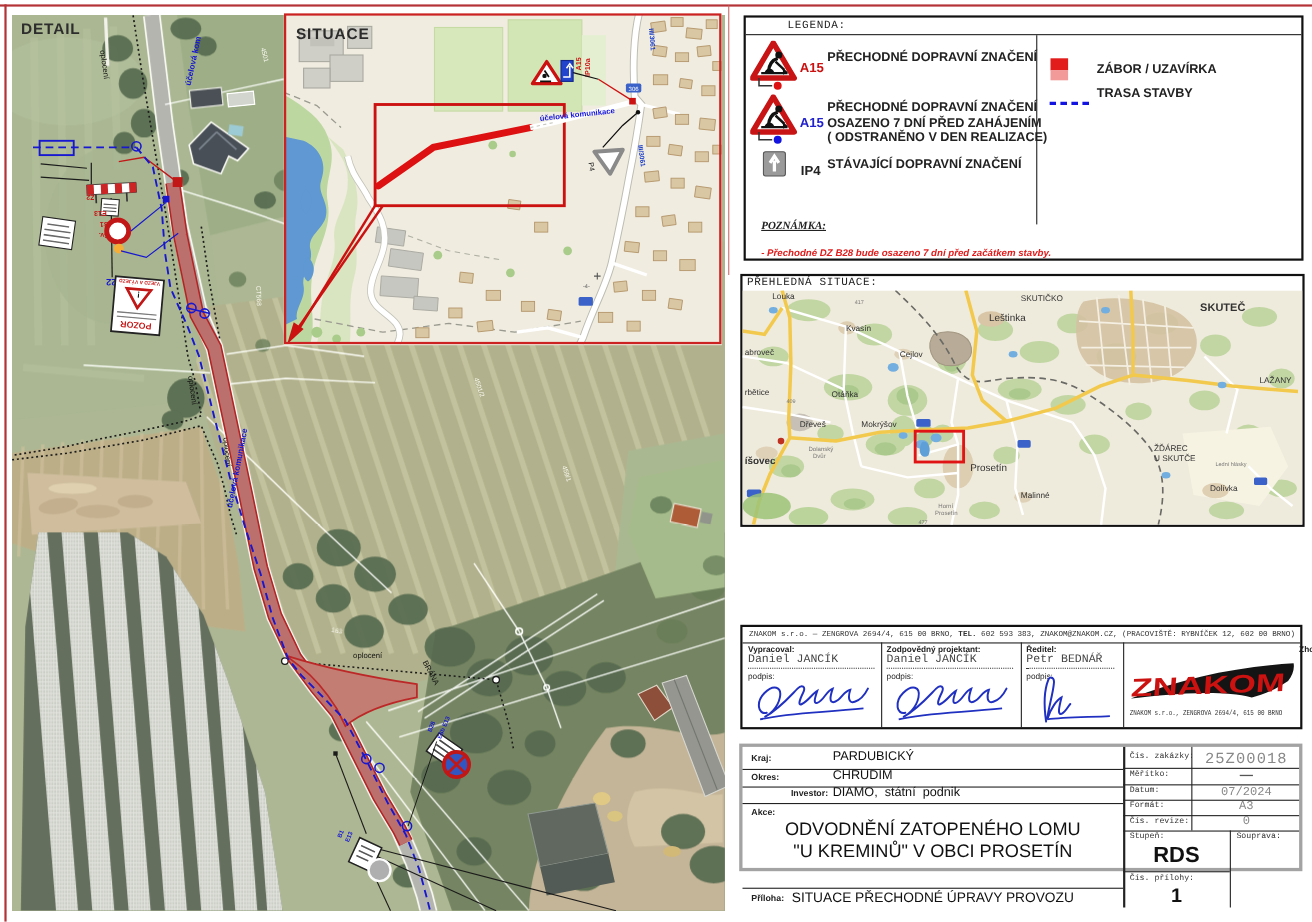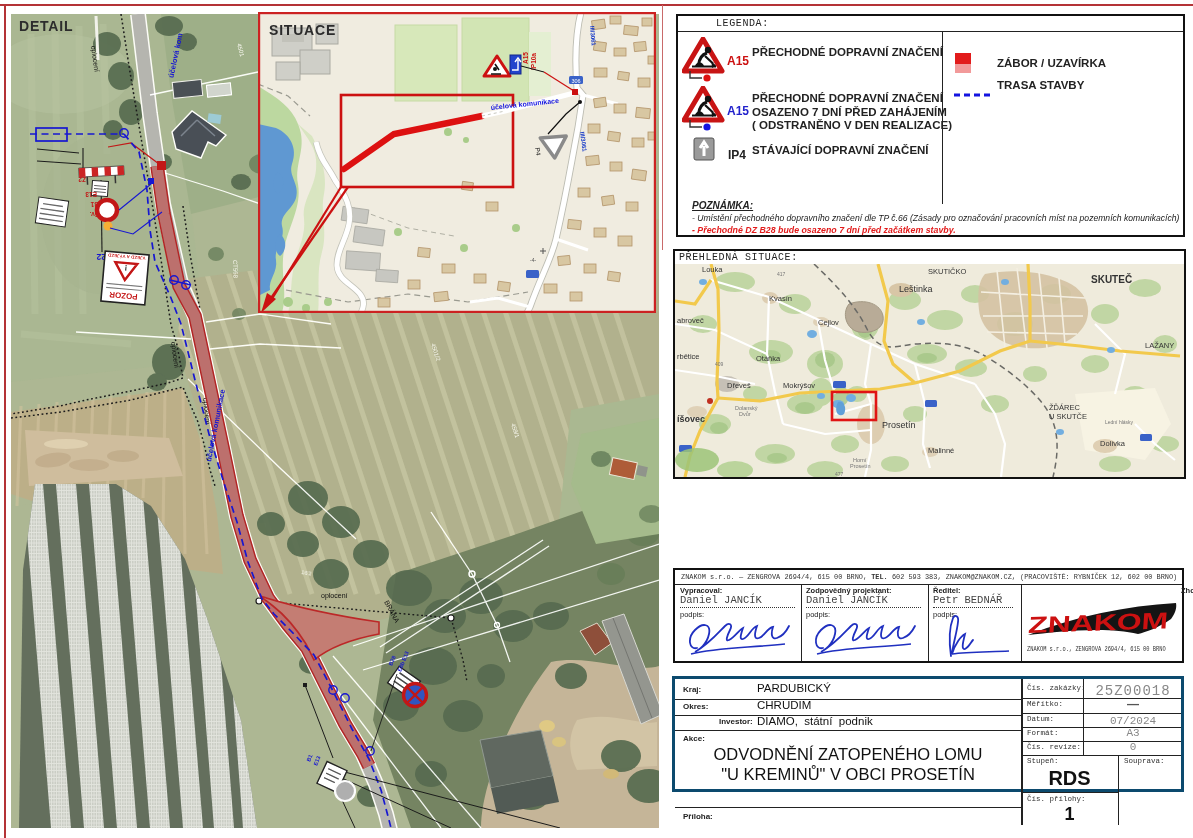--- a/index.html
+++ b/index.html
@@ -555,22 +555,21 @@
   <div class="abs" style="left:319px;top:41px;font-size:11.5px;font-weight:bold;color:#222;">ZÁBOR / UZAVÍRKA</div>
 
   <div class="abs" style="left:276px;top:68px;">
     <svg width="36" height="6" viewBox="0 0 36 6">
         <line x1="0" y1="3" x2="36" y2="3" stroke="#1414e0" stroke-width="3" stroke-dasharray="6,4"></line>
       </svg>
   </div>
 
   <div class="abs" style="left:319px;top:63px;font-size:11.5px;font-weight:bold;color:#222;">TRASA STAVBY</div>
 
-  <div class="abs" style="left:14px;top:184px;font-size:10px;font-weight:bold;font-style:italic;color:#222;text-decoration:underline;">POZNÁMKA:</div>
-  <div class="abs" style="left:14px;top:197px;font-size:8.6px;font-style:italic;color:#222;white-space:nowrap;">- Umístění přechodného dopravního značení dle TP č.66 (Zásady pro označování pracovních míst na pozemních komunikacích)</div>
+  <div class="abs" style="left:14px;top:184px;font-size:10px;font-weight:bold;font-style:italic;color:#222;text-decoration:underline;font-family:Liberation Serif, serif;">POZNÁMKA:</div>
   <div class="abs" style="left:14px;top:209px;font-size:8.8px;font-weight:bold;font-style:italic;color:#e21b1b;white-space:nowrap;">- Přechodné DZ B28 bude osazeno 7 dní před začátkem stavby.</div>
 </div>
 
 <div class="abs" style="left:673px;top:249px;width:513px;height:230px;border:2px solid #111;box-sizing:border-box;background:#fff;">
 
   <div class="abs cad" style="left:4px;top:1px;font-size:10px;color:#222;letter-spacing:0.6px;">PŘEHLEDNÁ SITUACE:</div>
 
   <div class="abs" style="left:0;top:13px;">
   <svg width="509" height="213" viewBox="0 0 509 213">
   <rect width="509" height="213" fill="#efebdc"></rect>
@@ -766,41 +765,42 @@
 
   <div class="abs" style="left:351px;top:32px;">
     <svg width="152" height="40" viewBox="0 0 152 40">
       <path d="M2,33 C50,14 100,4 150,1 C151,6 149,12 145,17 C132,26 120,30 112,32 C80,24 30,30 2,33 Z" fill="#141414"></path>
       <text x="5" y="31" font-size="23" font-weight="bold" fill="#cc1111" font-family="Liberation Sans,sans-serif" transform="rotate(-2 5 31) skewX(-6)" textLength="140" lengthAdjust="spacingAndGlyphs">ZNAKOM</text>
     </svg>
   </div>
   <div class="abs cad" style="left:352px;top:75px;font-size:6.9px;color:#333;white-space:nowrap;transform:scaleX(0.78);transform-origin:0 0;">ZNAKOM s.r.o., ZENGROVA 2694/4, 615 00 BRNO</div>
 </div>
 
-<div class="abs" style="left:672px;top:676px;width:512px;height:116px;border:3px solid #0c4a6e;box-sizing:border-box;background:#fff;">
+<div class="abs" style="left:672px;top:676px;width:512px;height:116px;border:3px solid #a3a3a3;box-sizing:border-box;background:#fff;">
 
   <div class="abs" style="left:346px;top:0;width:1.5px;height:146px;background:#222;"></div>
 
   <div class="abs" style="left:0;top:20px;width:346px;height:1px;background:#222;"></div>
   <div class="abs" style="left:8px;top:6px;font-size:8px;font-weight:bold;color:#222;">Kraj:</div>
   <div class="abs" style="left:82px;top:3px;font-size:11.5px;color:#111;">PARDUBICKÝ</div>
 
   <div class="abs" style="left:0;top:36px;width:346px;height:1px;background:#222;"></div>
   <div class="abs" style="left:8px;top:23px;font-size:8px;font-weight:bold;color:#222;">Okres:</div>
   <div class="abs" style="left:82px;top:20px;font-size:11.5px;color:#111;">CHRUDIM</div>
 
   <div class="abs" style="left:0;top:51px;width:346px;height:1px;background:#222;"></div>
   <div class="abs" style="left:8px;top:38px;font-size:8px;font-weight:bold;color:#222;padding-left:36px;">Investor:</div>
   <div class="abs" style="left:82px;top:36px;font-size:11.5px;color:#111;">DIAMO,&nbsp; státní&nbsp; podnik</div>
 
   <div class="abs" style="left:0;top:128px;width:346px;height:1px;background:#222;"></div>
   <div class="abs" style="left:8px;top:55px;font-size:8px;font-weight:bold;color:#222;">Akce:</div>
   <div class="abs" style="left:0px;top:65px;width:346px;text-align:center;font-size:16.5px;color:#111;line-height:20px;">ODVODNĚNÍ ZATOPENÉHO LOMU<br>"U KREMINŮ" V OBCI PROSETÍN</div>
 
   <div class="abs" style="left:8px;top:133px;font-size:8px;font-weight:bold;color:#222;">Příloha:</div>
+  <div class="abs" style="left:0px;top:130px;width:346px;text-align:center;font-size:12.5px;color:#111;">SITUACE PŘECHODNÉ ÚPRAVY PROVOZU</div>
 
   <div class="abs" style="left:408px;top:0;width:1px;height:76px;background:#222;"></div>
   <div class="abs" style="left:346px;top:19px;width:160px;height:1px;background:#222;"></div>
   <div class="abs" style="left:346px;top:34px;width:160px;height:1px;background:#222;"></div>
   <div class="abs" style="left:346px;top:48px;width:160px;height:1px;background:#222;"></div>
   <div class="abs" style="left:346px;top:62px;width:160px;height:1px;background:#222;"></div>
   <div class="abs" style="left:346px;top:76px;width:160px;height:1px;background:#222;"></div>
   <div class="abs cad" style="left:352px;top:5px;font-size:7.5px;color:#333;">Čís. zakázky:</div>
   <div class="abs cad" style="left:410px;top:4px;width:96px;text-align:center;font-size:14px;color:#888;letter-spacing:1px;">25Z00018</div>
   <div class="abs cad" style="left:352px;top:21px;font-size:7.5px;color:#333;">Měřítko:</div>

